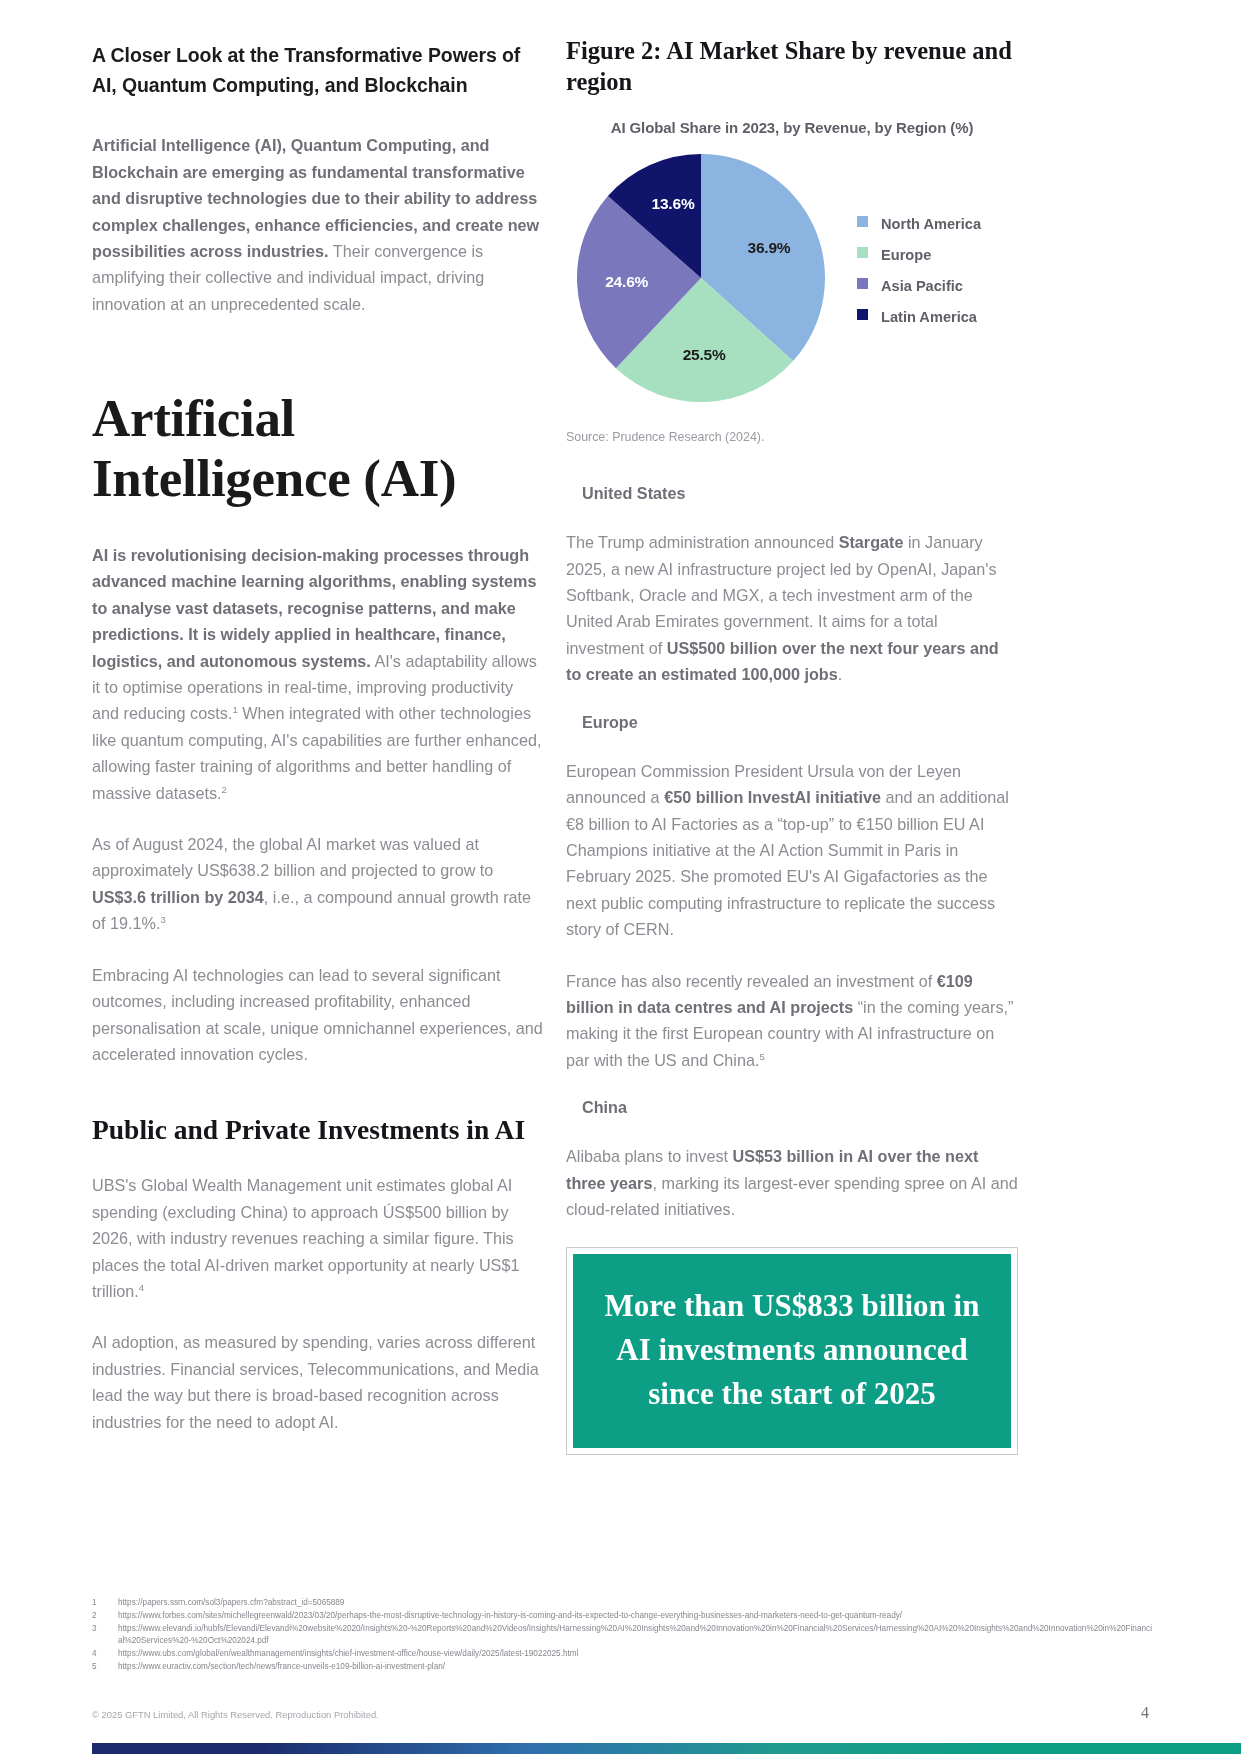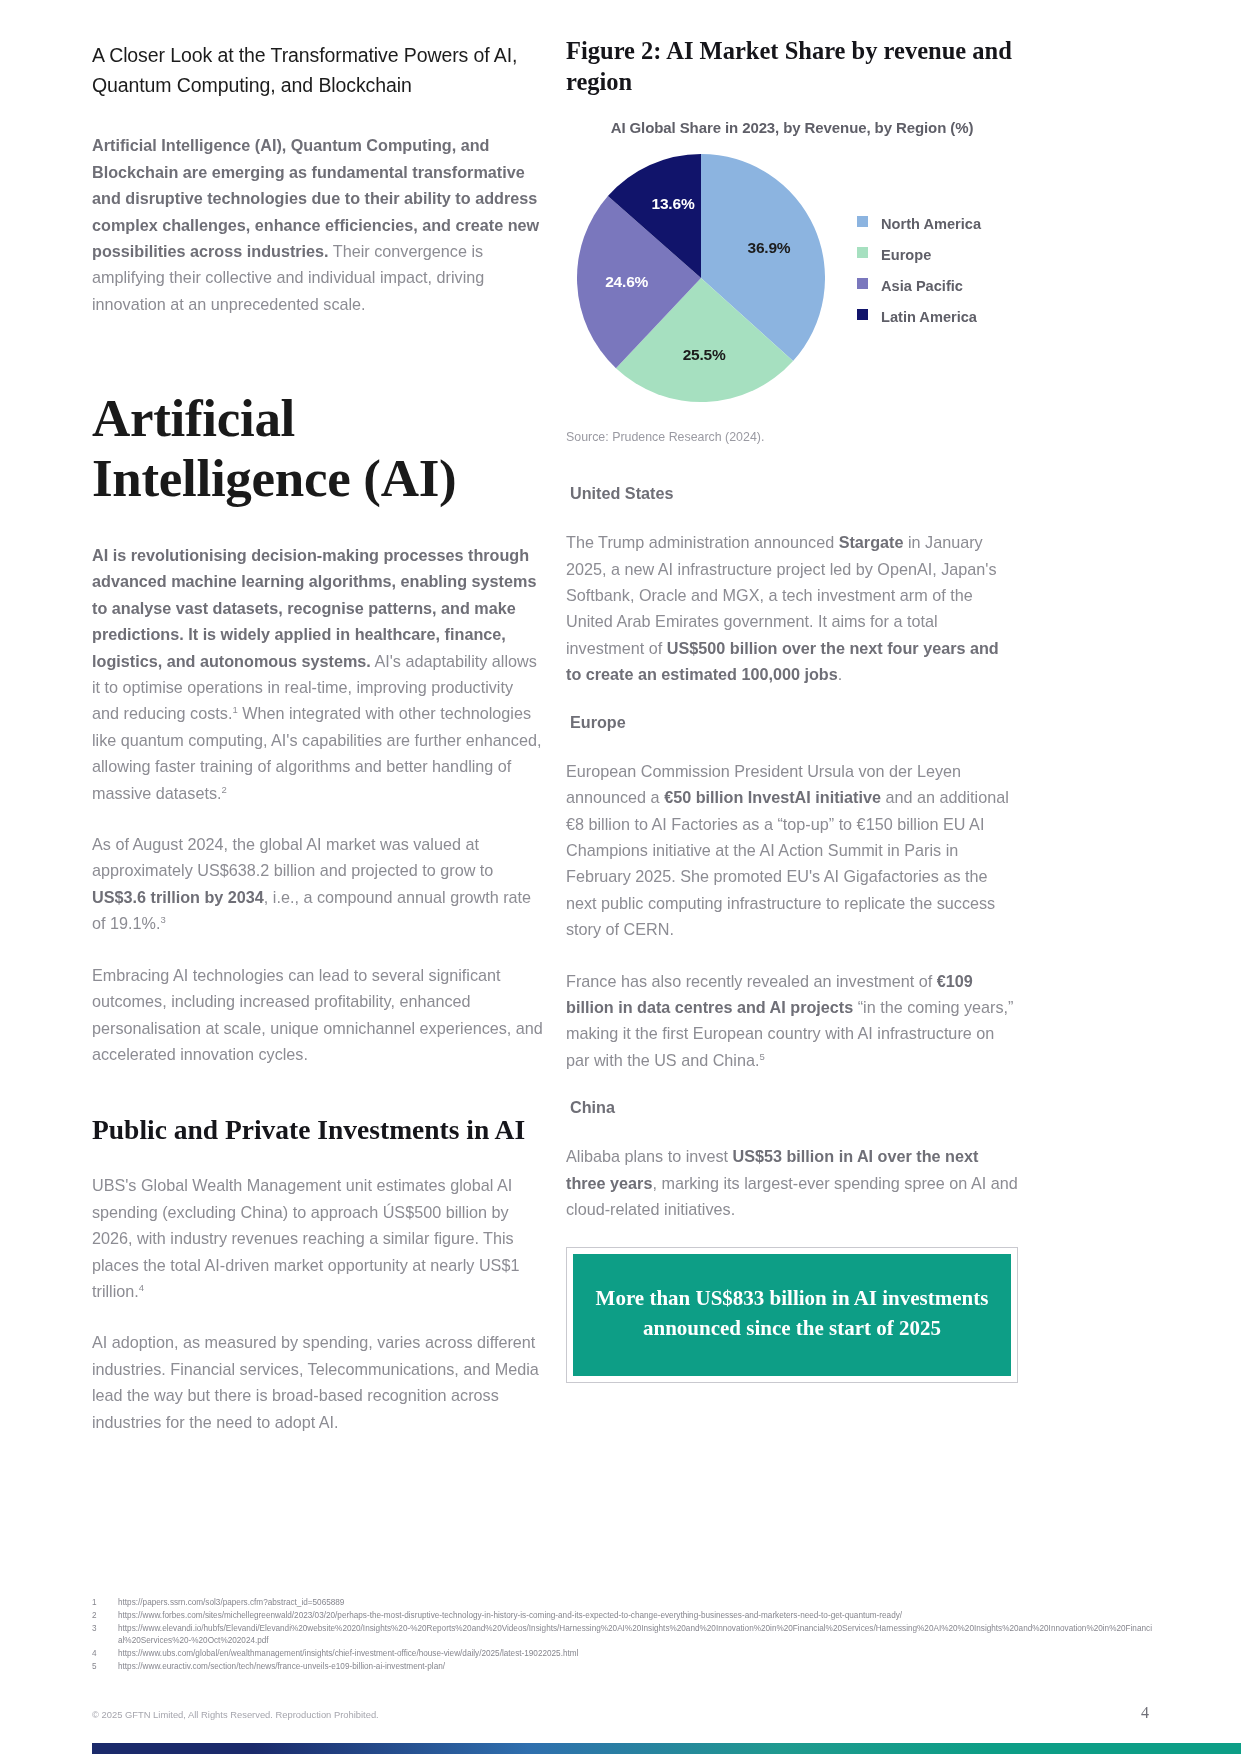--- a/index.html
+++ b/index.html
@@ -14,21 +14,21 @@
   }
   .page { position:absolute; inset:0; }
 
   
   .col-left  { position:absolute; left:92px;  top:40px;  width:452px; }
   .col-right { position:absolute; left:566px; top:36px;  width:452px; }
 
   
   .hdr-sans {
     font-size: 19.5px;
-    font-weight: 400;
+    font-weight: 700;
     color: #1c1c1c;
     line-height: 1.55;
     letter-spacing: -0.1px;
   }
   p.body {
     font-size: 16.2px;
     line-height: 1.63;
     color: #8c8c93;
     margin: 0 0 25px 0;
     font-weight: 400;
@@ -48,21 +48,21 @@
     font-size: 27.5px;
     line-height: 1.2;
     color: #15151a;
     font-weight:700;
     margin: 0 0 26px 0;
   }
   .subhead {
     font-size: 16.2px;
     font-weight: 700;
     color: #6f6f77;
-    margin: 0 0 26px 4px;
+    margin: 0 0 26px 16px;
   }
   sup { font-size: 9.5px; vertical-align: super; line-height:0; }
 
   
   .fig-title {
     font-family: "Liberation Serif", serif;
     font-size: 24.5px;
     font-weight: 700;
     color: #15151a;
     text-align: left;
@@ -100,21 +100,21 @@
   
   .callout-outer {
     border: 1px solid #c9c9cf;
     padding: 6px;
     margin-top: 8px;
   }
   .callout {
     background: #0d9e86;
     color: #ffffff;
     font-family: "Liberation Serif", serif;
-    font-size: 21px;
+    font-size: 31px;
     font-weight: 700;
     line-height: 1.42;
     text-align: center;
     padding: 30px 22px 32px 22px;
   }
 
   
   .footnotes {
     position: absolute;
     left: 92px;

